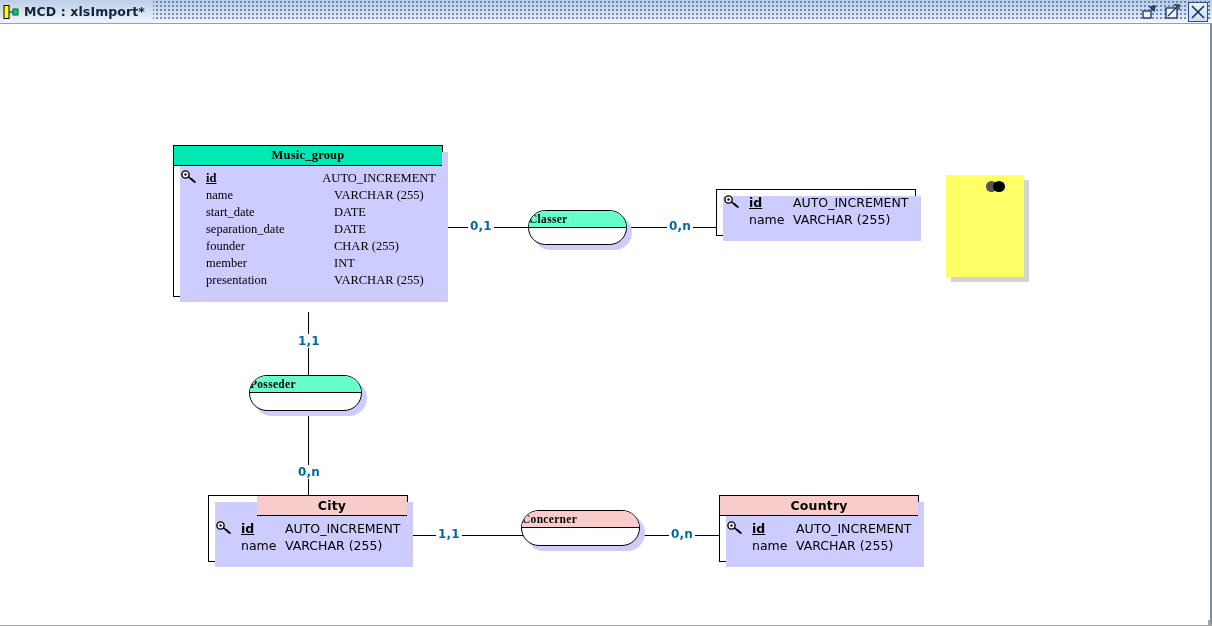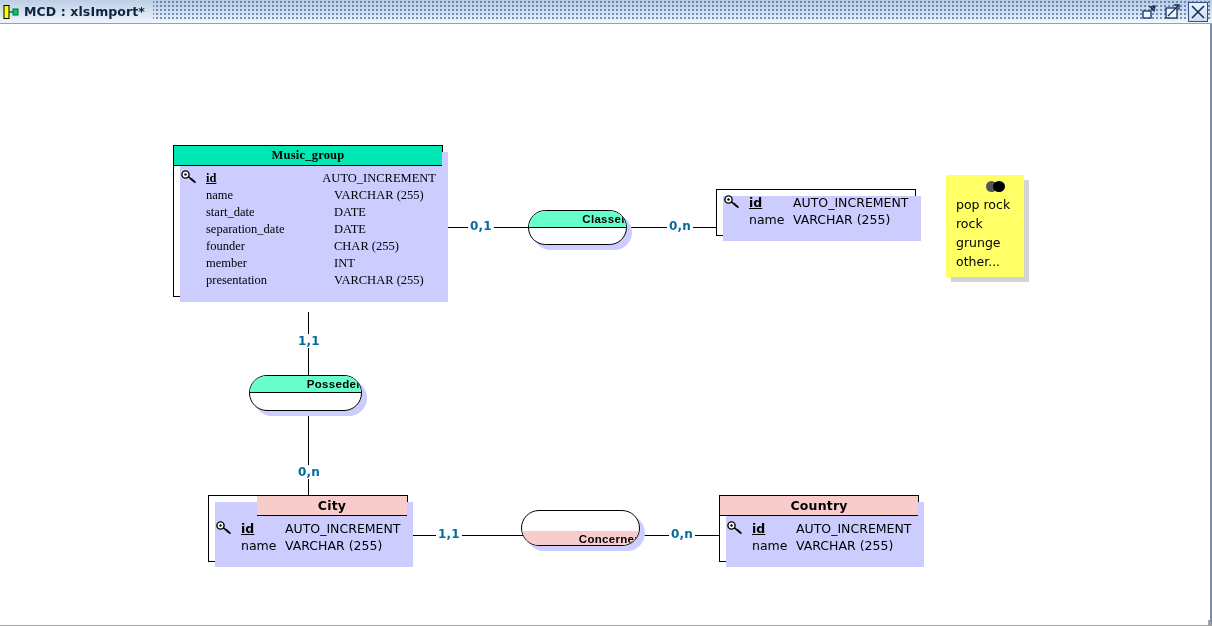--- a/index.html
+++ b/index.html
@@ -173,22 +173,22 @@
     background: #ffffff;
     overflow: hidden;
   }
   .rel-top {
     position: absolute;
     left: 0; top: 0;
     width: 100%;
     height: 50%;
     box-sizing: border-box;
     border-bottom: 1.5px solid #000;
-    text-align: right;
-    font-family: Liberation Sans, sans-serif;
+    text-align: left;
+    font-family: Liberation Serif, serif;
     font-size: 11.5px;
     font-weight: bold;
     color: #000;
     line-height: 17px;
     letter-spacing: 0.3px;
   }
 
   
   .line-h {
     position: absolute;
@@ -462,34 +462,28 @@
     <div class="rel" style="left:249px; top:350px; width:113px; height:36px;">
       <div class="rel-shadow"></div>
       <div class="rel-inner">
         <div class="rel-top" style="background:#66ffcc;">Posseder</div>
       </div>
     </div>
 
     <div class="rel" style="left:521px; top:485px; width:119px; height:36px;">
       <div class="rel-shadow"></div>
       <div class="rel-inner">
-        <div class="rel-top" style="background:#f9cccc;margin-top:20px;">Concerner</div>
+        <div class="rel-top" style="background:#f9cccc;">Concerner</div>
       </div>
     </div>
 
     <div id="note" style="left:946px; top:150px; width:78px; height:102px;">
       <div class="note-shadow"></div>
       <div class="note-paper">
         <div class="pin">
           <span class="p1"></span>
           <span class="p2"></span>
         </div>
-        <div class="note-lines">
-          <div class="note-line">pop rock</div>
-          <div class="note-line">rock</div>
-          <div class="note-line">grunge</div>
-          <div class="note-line">other...</div>
-        </div>
       </div>
     </div>
 
   </div>
 </div>
 
 </body></html>

